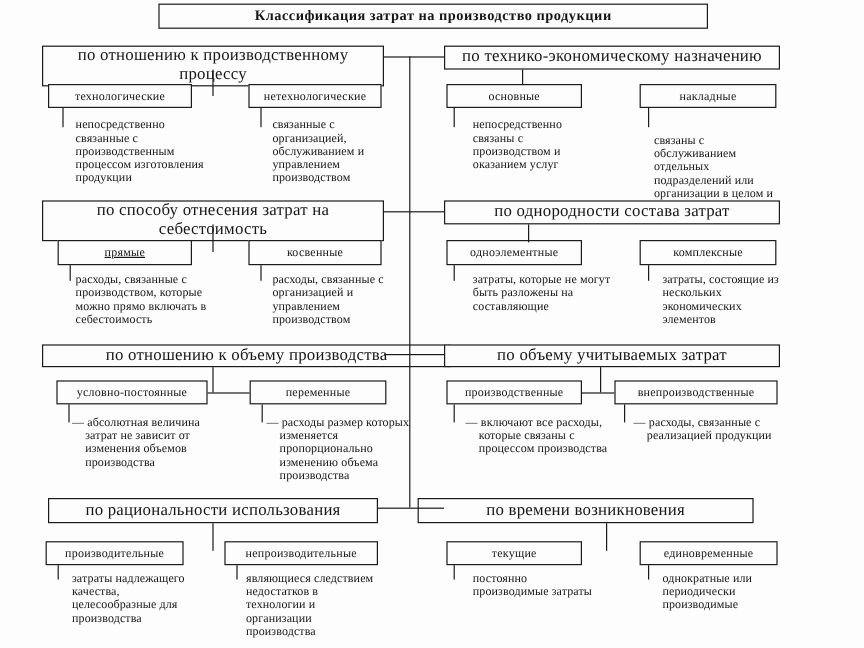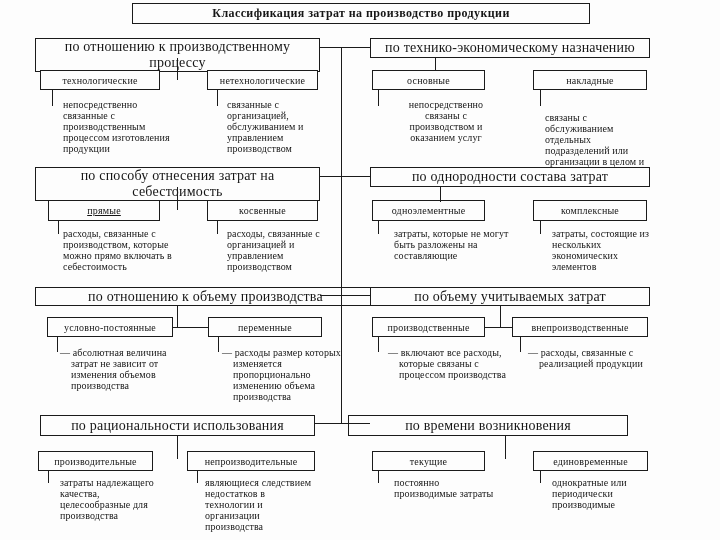--- a/index.html
+++ b/index.html
@@ -47,21 +47,21 @@
 <div id="canvas">
   <div class="box title" style="left:132px;top:3px;width:458px;height:21px;">Классификация затрат на производство продукции</div>
   <div id="blocks">
       <div class="box hdr" style="left: 35px; top: 38px; width: 285px; min-height: 20px;">по отношению к производственному процессу</div>
       <div class="box child" style="left: 40px; top: 70px; width: 120px; min-height: 20px;">технологические</div>
       <div class="desc" style="left: 63px; top: 99px; width: 112px;">непосредственно связанные с производственным процессом изготовления продукции</div>
       <div class="box child" style="left: 207px; top: 70px; width: 111px; min-height: 20px;">нетехнологические</div>
       <div class="desc" style="left: 227px; top: 99px; width: 108px;">связанные с организацией, обслуживанием и управлением производством</div>
       <div class="box hdr" style="left: 370px; top: 38px; width: 280px; min-height: 20px;">по технико-экономическому назначению</div>
       <div class="box child" style="left: 372px; top: 70px; width: 113px; min-height: 20px;">основные</div>
-      <div class="desc" style="left: 394px; top: 99px; width: 104px; text-align: center;">непосредственно связаны с производством и оказанием услуг</div>
+      <div class="desc" style="left: 394px; top: 99px; width: 104px;">непосредственно связаны с производством и оказанием услуг</div>
       <div class="box child" style="left: 533px; top: 70px; width: 114px; min-height: 20px;">накладные</div>
       <div class="desc" style="left: 545px; top: 112px; width: 112px;">связаны с обслуживанием отдельных подразделений или организации в целом и управление ими</div>
       <div class="box hdr" style="left: 35px; top: 167px; width: 285px; min-height: 20px;">по способу отнесения затрат на себестоимость</div>
       <div class="box child" style="left: 48px; top: 200px; width: 112px; min-height: 21px; text-decoration: underline;">прямые</div>
       <div class="desc" style="left: 63px; top: 228px; width: 115px;">расходы, связанные с производством, которые можно прямо включать в себестоимость</div>
       <div class="box child" style="left: 207px; top: 200px; width: 111px; min-height: 21px;">косвенные</div>
       <div class="desc" style="left: 227px; top: 228px; width: 118px;">расходы, связанные с организацией и управлением производством</div>
       <div class="box hdr" style="left: 370px; top: 167px; width: 280px; min-height: 20px;">по однородности состава затрат</div>
       <div class="box child" style="left: 372px; top: 200px; width: 113px; min-height: 21px;">одноэлементные</div>
       <div class="desc" style="left: 394px; top: 228px; width: 116px;">затраты, которые не могут быть разложены на составляющие</div>

